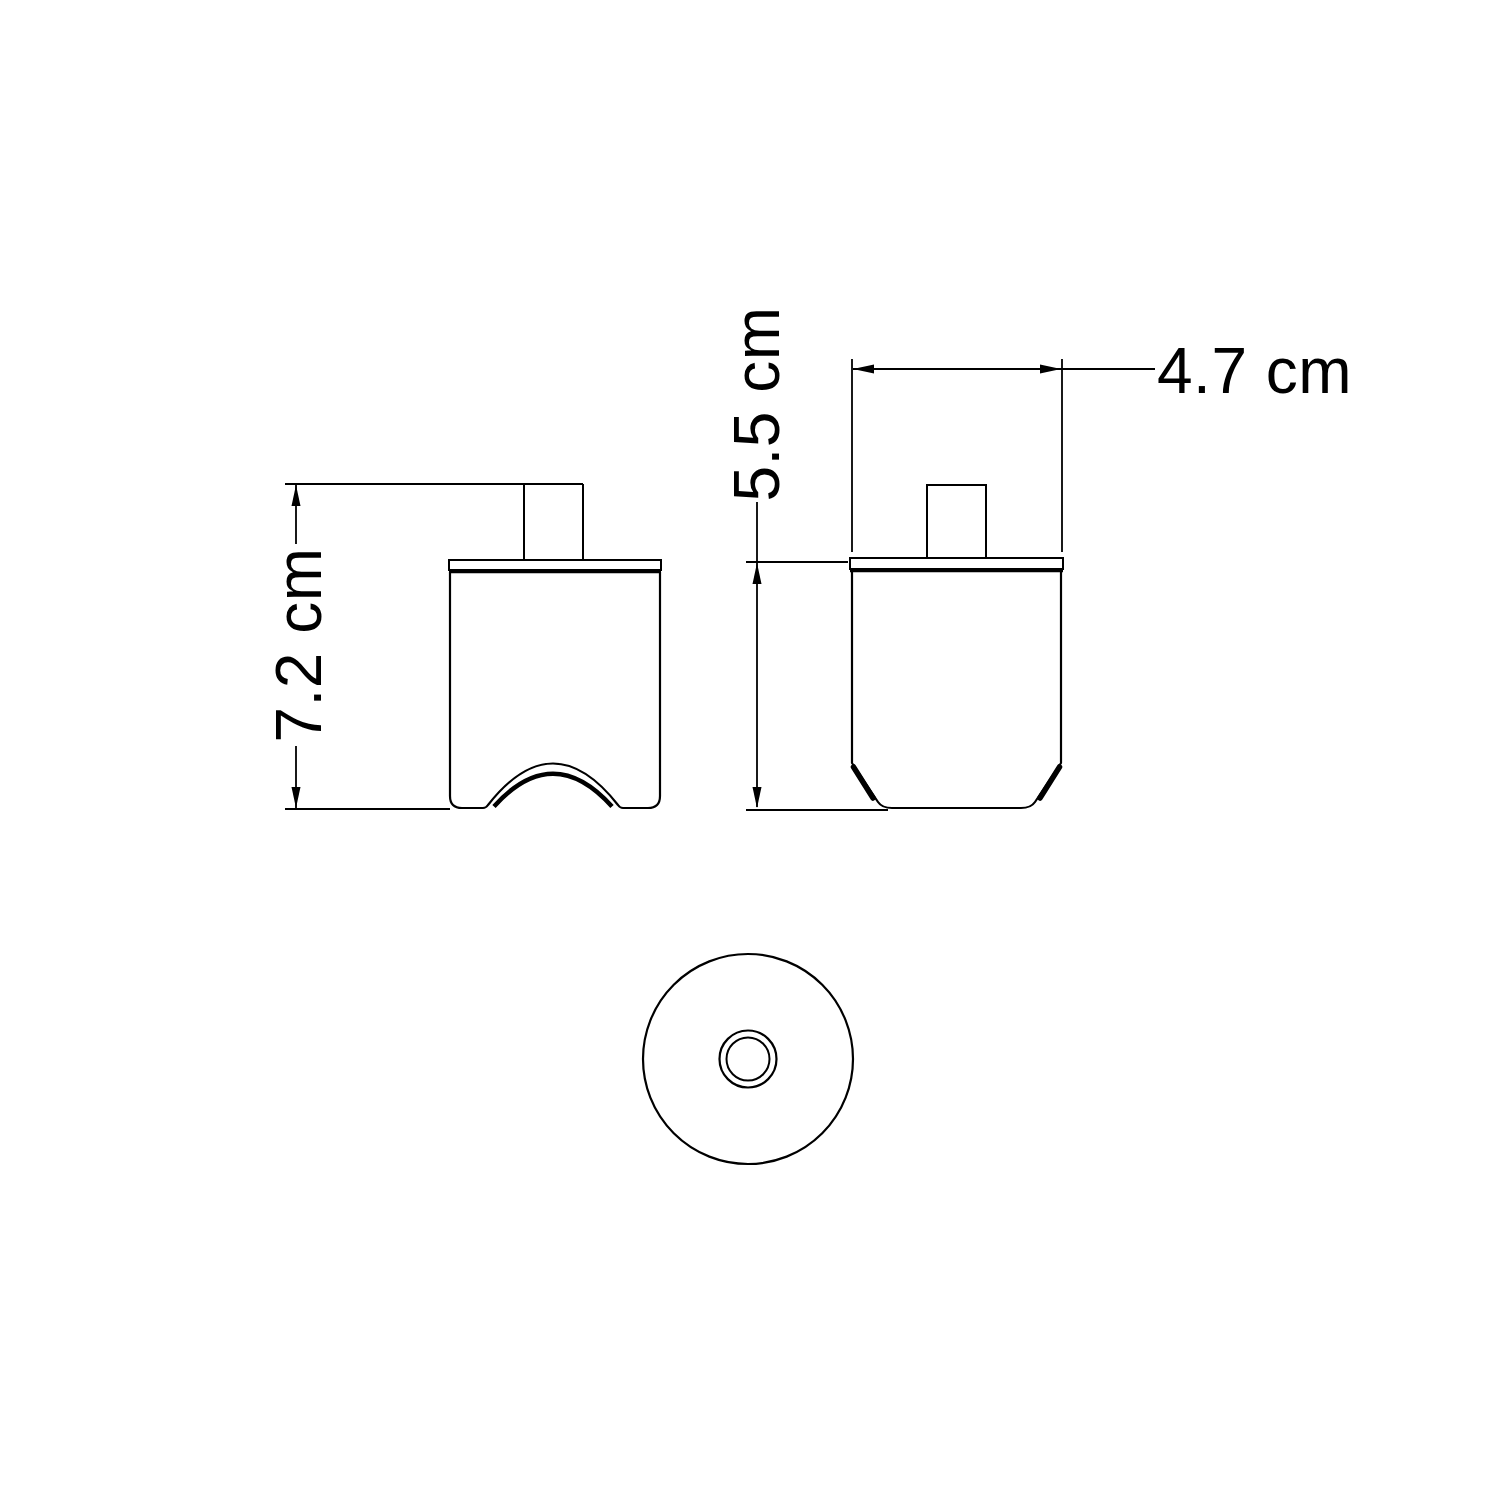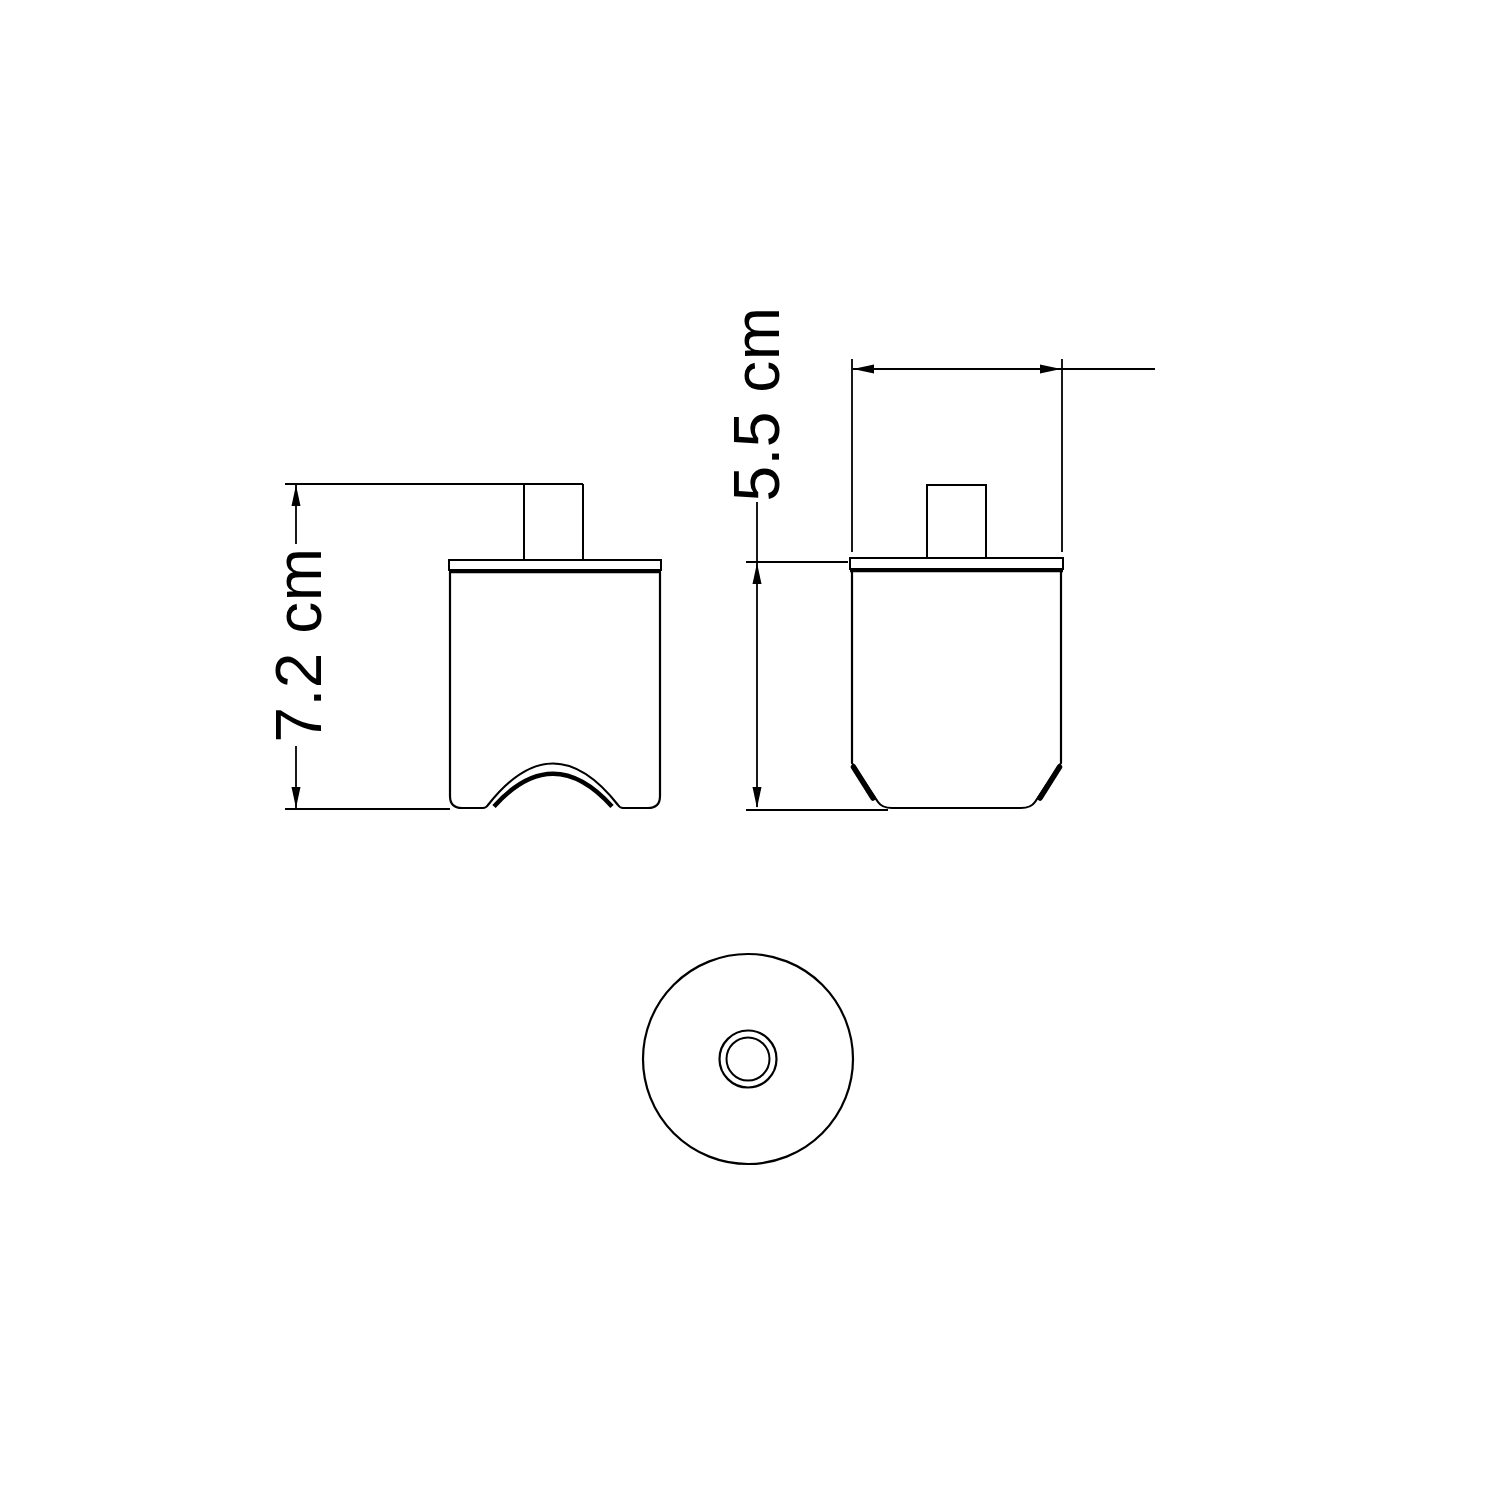--- a/index.html
+++ b/index.html
@@ -102,14 +102,15 @@
       <line x1="853" y1="369" x2="1155" y2="369"></line>
       <polygon points="853,369 874,364.5 874,373.5" fill="#000000" stroke="none"></polygon>
       <polygon points="1061,369 1040,364.5 1040,373.5" fill="#000000" stroke="none"></polygon>
     </g>
   </svg>
 
   <div class="dim-label rot" style="left:299px; top:645px;">7.2 cm</div>
 
   <div class="dim-label rot" style="left:757px; top:404px;">5.5 cm</div>
 
+  <div class="dim-label" style="left:1157px; top:339px;">4.7 cm</div>
 
 </div>
 
 </body></html>

